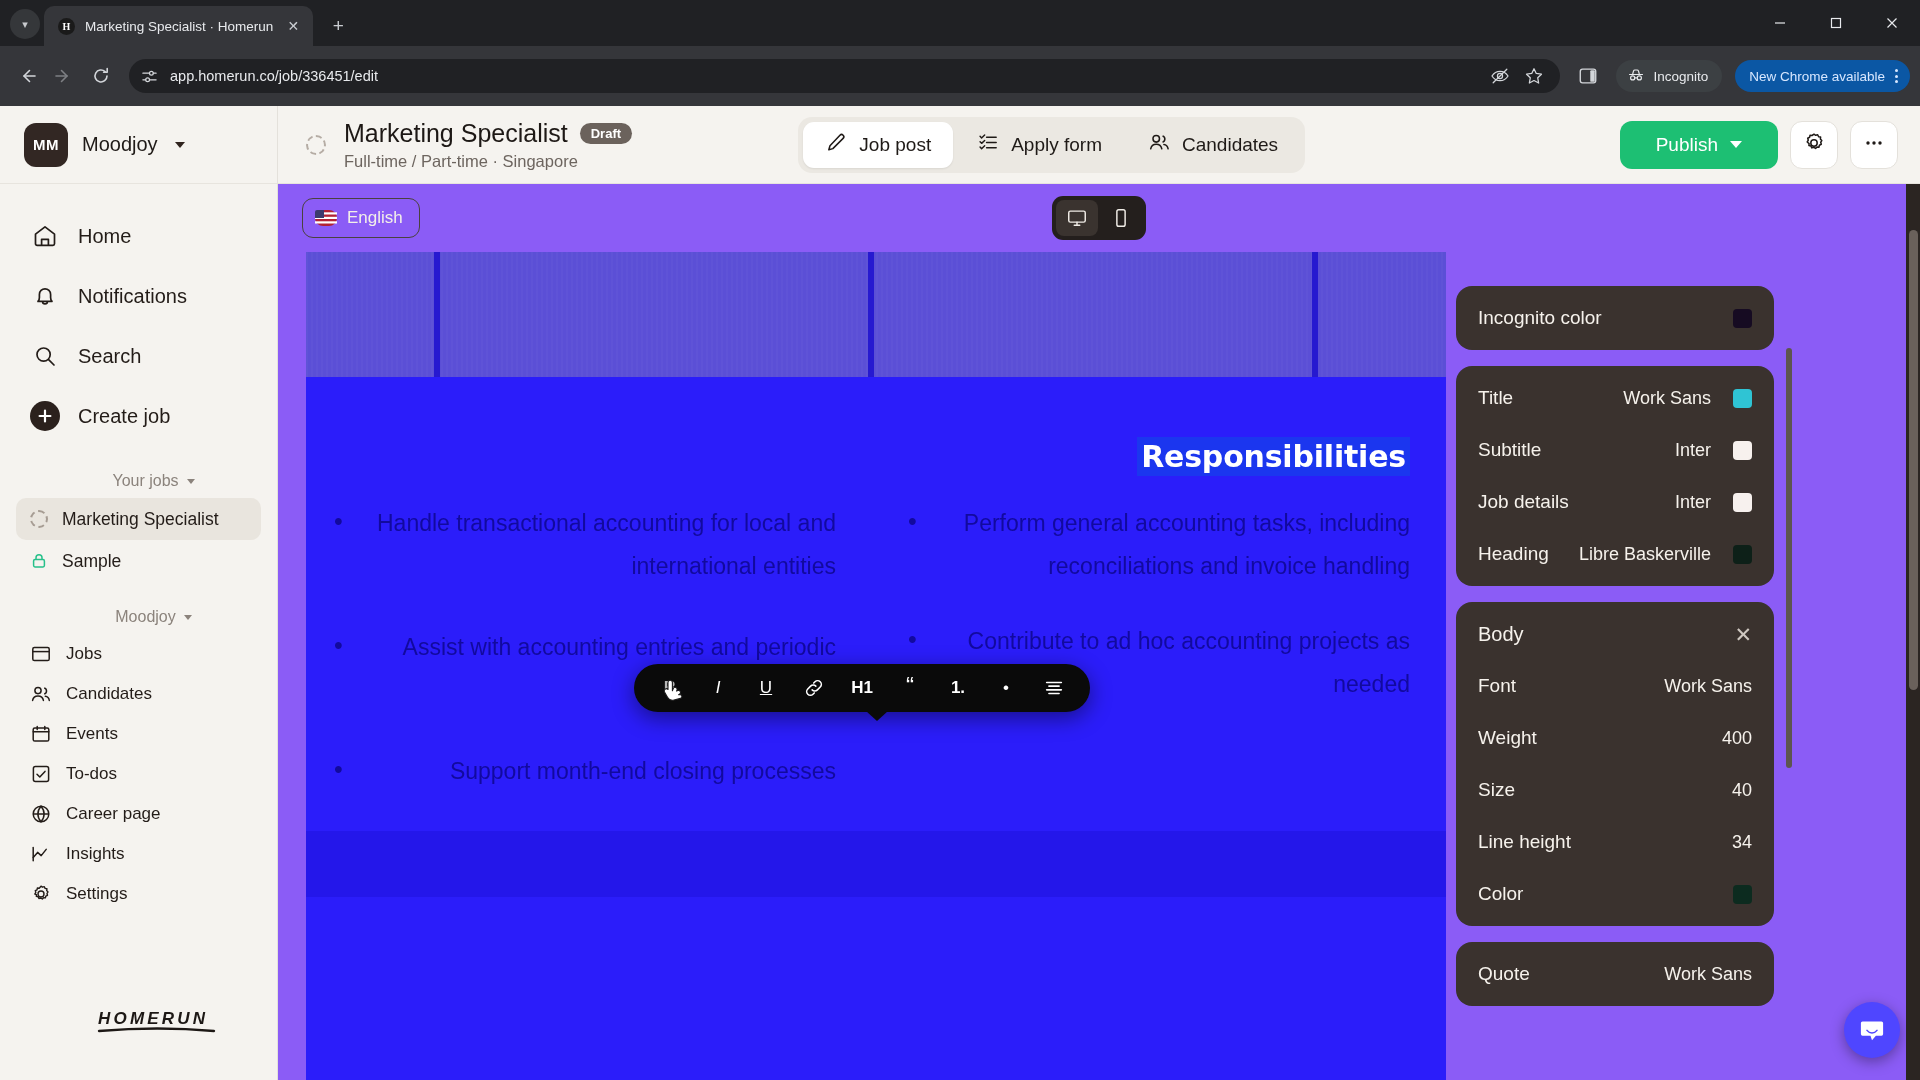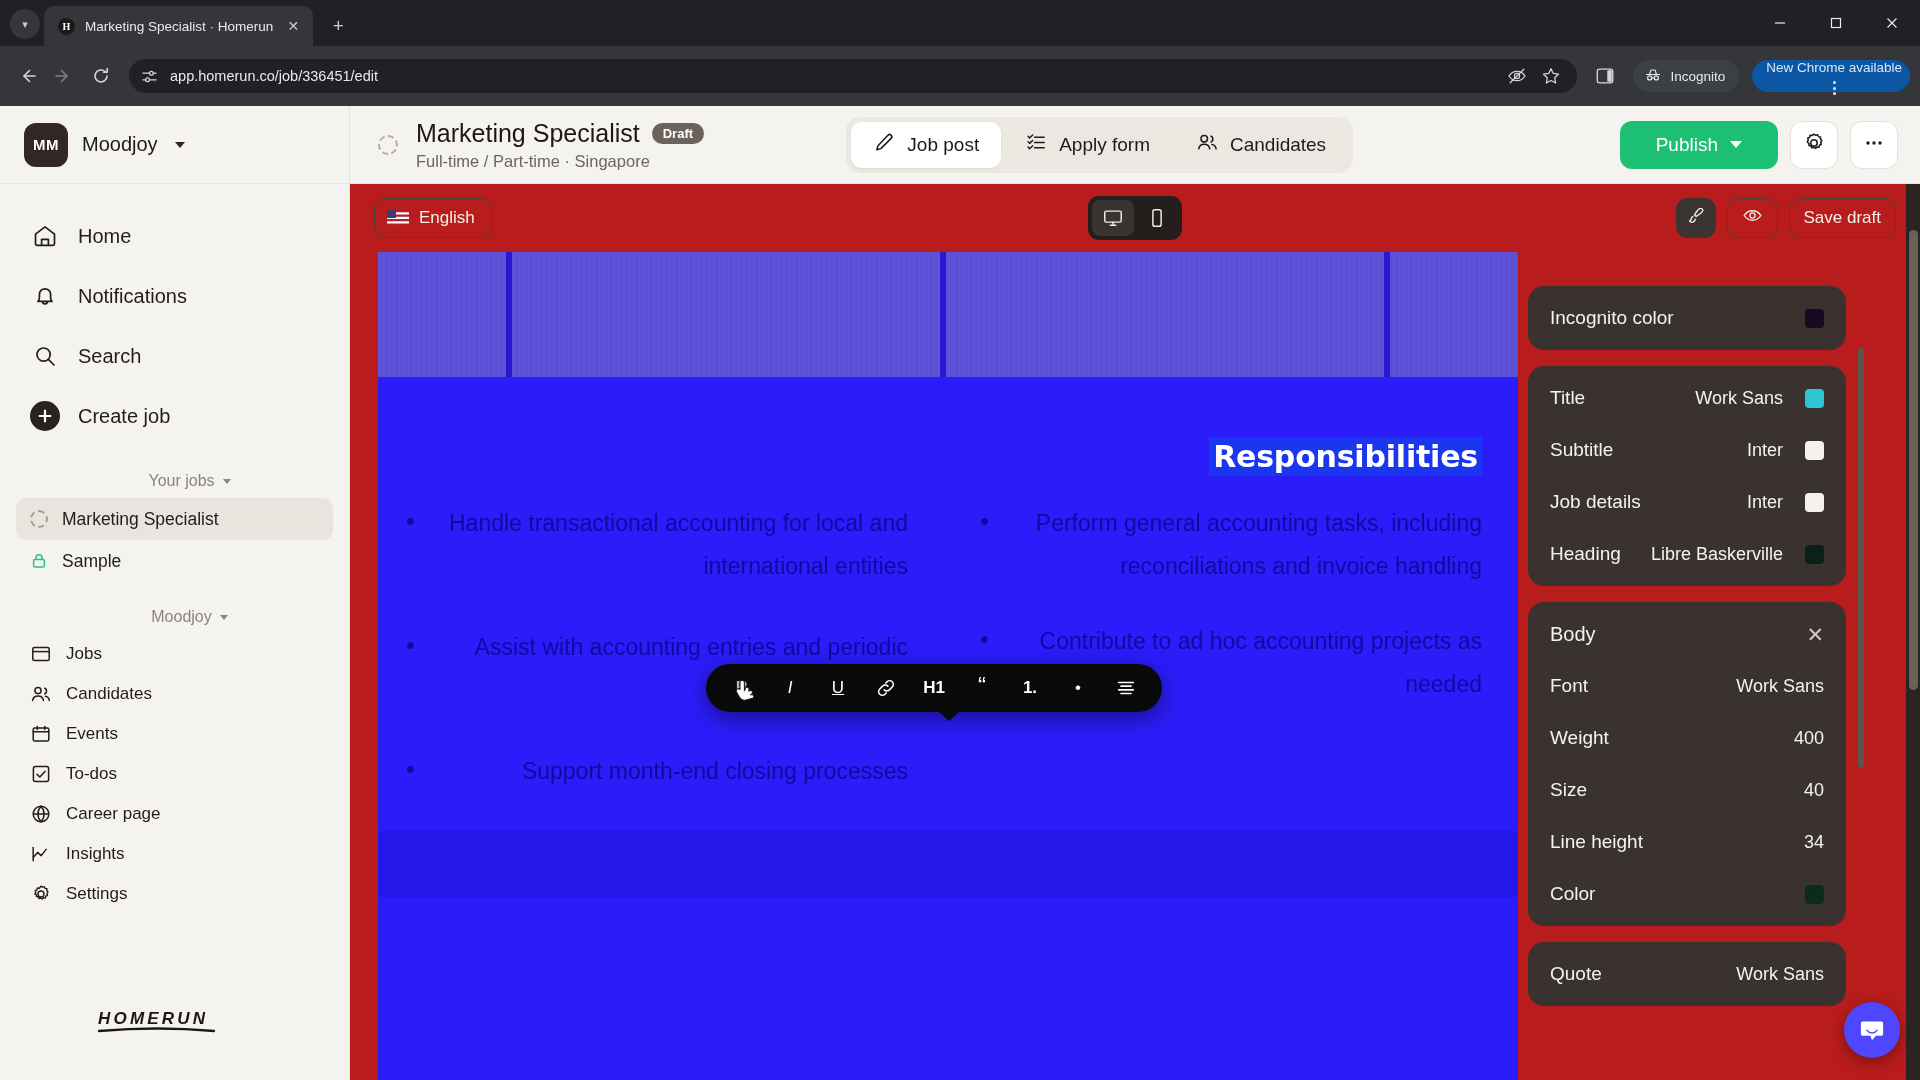--- a/index.html
+++ b/index.html
@@ -74,31 +74,31 @@
   .omni-right { display: flex; align-items: center; gap: 14px; padding-right: 4px; }
   .tbicon { color: #d3d6da; display: flex; align-items: center; justify-content: center; }
   .incognito-pill {
     display: flex; align-items: center; gap: 8px; height: 32px;
     background: #3c4043; border-radius: 16px; padding: 0 14px 0 11px;
     color: #e8eaed; font-size: 13.5px; margin-left: 8px;
   }
   .chrome-update {
     display: flex; align-items: center; gap: 6px; height: 32px;
     background: #0b57a4; border-radius: 16px; padding: 0 8px 0 14px;
-    color: #d7e7ff; font-size: 13.5px; margin-left: 10px; flex-direction: column;
+    color: #d7e7ff; font-size: 13.5px; margin-left: 10px;
   }
   .kebab { display: flex; flex-direction: column; gap: 2.5px; padding: 0 4px; }
   .kebab i { width: 3px; height: 3px; border-radius: 50%; background: #d7e7ff; display: block; }
 
   
   .app { flex: 1; display: flex; background: #f5f3ef; overflow: hidden; position: relative; }
 
   
   .sidebar {
-    width: 350px; flex: none; background: #f5f3ef;
+    width: 278px; flex: none; background: #f5f3ef;
     display: flex; flex-direction: column; border-right: 1px solid #e4e1db;
   }
   .org {
     height: 78px; display: flex; align-items: center; gap: 14px; padding: 0 24px;
     border-bottom: 1px solid #e7e4de;
   }
   .org-avatar {
     width: 44px; height: 44px; border-radius: 12px; background: #322723;
     color: #fff; font-size: 15px; font-weight: 700; letter-spacing: .5px;
     display: flex; align-items: center; justify-content: center; flex: none;
@@ -174,21 +174,21 @@
     background: #1dbf73; color: #fff; font-size: 19px; border-radius: 12px; padding: 0 36px;
   }
   .pub-caret { width: 0; height: 0; border-left: 6px solid transparent; border-right: 6px solid transparent;
                border-top: 7px solid #fff; }
   .iconbtn {
     width: 48px; height: 48px; border-radius: 12px; background: #fff;
     border: 1px solid #e4e1db; display: flex; align-items: center; justify-content: center;
   }
 
   
-  .previewzone { flex: 1; background: #b91c1c; display: flex; flex-direction: column; min-height: 0; position: relative; }
+  .previewzone { flex: 1; background: #8b5cf6; display: flex; flex-direction: column; min-height: 0; position: relative; }
 
   .prevbar {
     height: 68px; flex: none; display: flex; align-items: center;
     padding: 0 24px; position: relative;
   }
   .lang-pill {
     display: flex; align-items: center; gap: 10px; height: 40px;
     border: 1px solid #4a423e; border-radius: 11px; padding: 0 16px 0 12px;
     color: #f3efe9; font-size: 17px;
   }
@@ -636,41 +636,20 @@
                   <path d="M9 20h6M12 16.5V20" stroke="#f0ece6" stroke-width="1.6" stroke-linecap="round"></path>
                 </svg>
             </div>
             <div class="devbtn">
               <svg width="22" height="22" viewBox="0 0 24 24">
                   <rect x="7.5" y="3" width="9" height="18" rx="2" fill="none" stroke="#f0ece6" stroke-width="1.6"></rect>
                 </svg>
             </div>
           </div>
 
-          <div class="prevright">
-            <div class="dkbtn filled">
-              <span>
-                <svg width="21" height="21" viewBox="0 0 24 24">
-                    <path d="M18.4 4.2a2 2 0 0 1 1.6 3.2c-1.5 2-4.4 4.2-7.2 5.8l-2-2c1.6-2.8 3.8-5.7 5.8-7.2a2 2 0 0 1 1.8.2z" fill="none" stroke="#f3efe9" stroke-width="1.5" stroke-linejoin="round"></path>
-                    <path d="M9.6 12.8c-1.5.6-2.3 1.8-2.6 3.2-.2 1-.8 1.9-1.9 2.4 1 1.1 2.7 1.6 4.2 1 1.6-.6 2.5-2.2 2.2-3.9" fill="none" stroke="#f3efe9" stroke-width="1.5" stroke-linejoin="round"></path>
-                  </svg>
-              </span>
-            </div>
-            <div class="dkbtn">
-              <span>
-                <svg width="21" height="21" viewBox="0 0 24 24">
-                    <path d="M2.5 12S6 6.6 12 6.6 21.5 12 21.5 12 18 17.4 12 17.4 2.5 12 2.5 12z" fill="none" stroke="#f3efe9" stroke-width="1.5"></path>
-                    <circle cx="12" cy="12" r="2.9" fill="none" stroke="#f3efe9" stroke-width="1.5"></circle>
-                  </svg>
-              </span>
-            </div>
-            <div class="dkbtn">
-              <span>Save draft</span>
-            </div>
-          </div>
         </div>
 
         <div class="canvasrow">
 
           <div class="canvas">
             <div class="banner">
               <div class="grain"></div>
               <div class="vline" style="left:128px"></div>
               <div class="vline" style="left:562px"></div>
               <div class="vline" style="left:1006px"></div>

